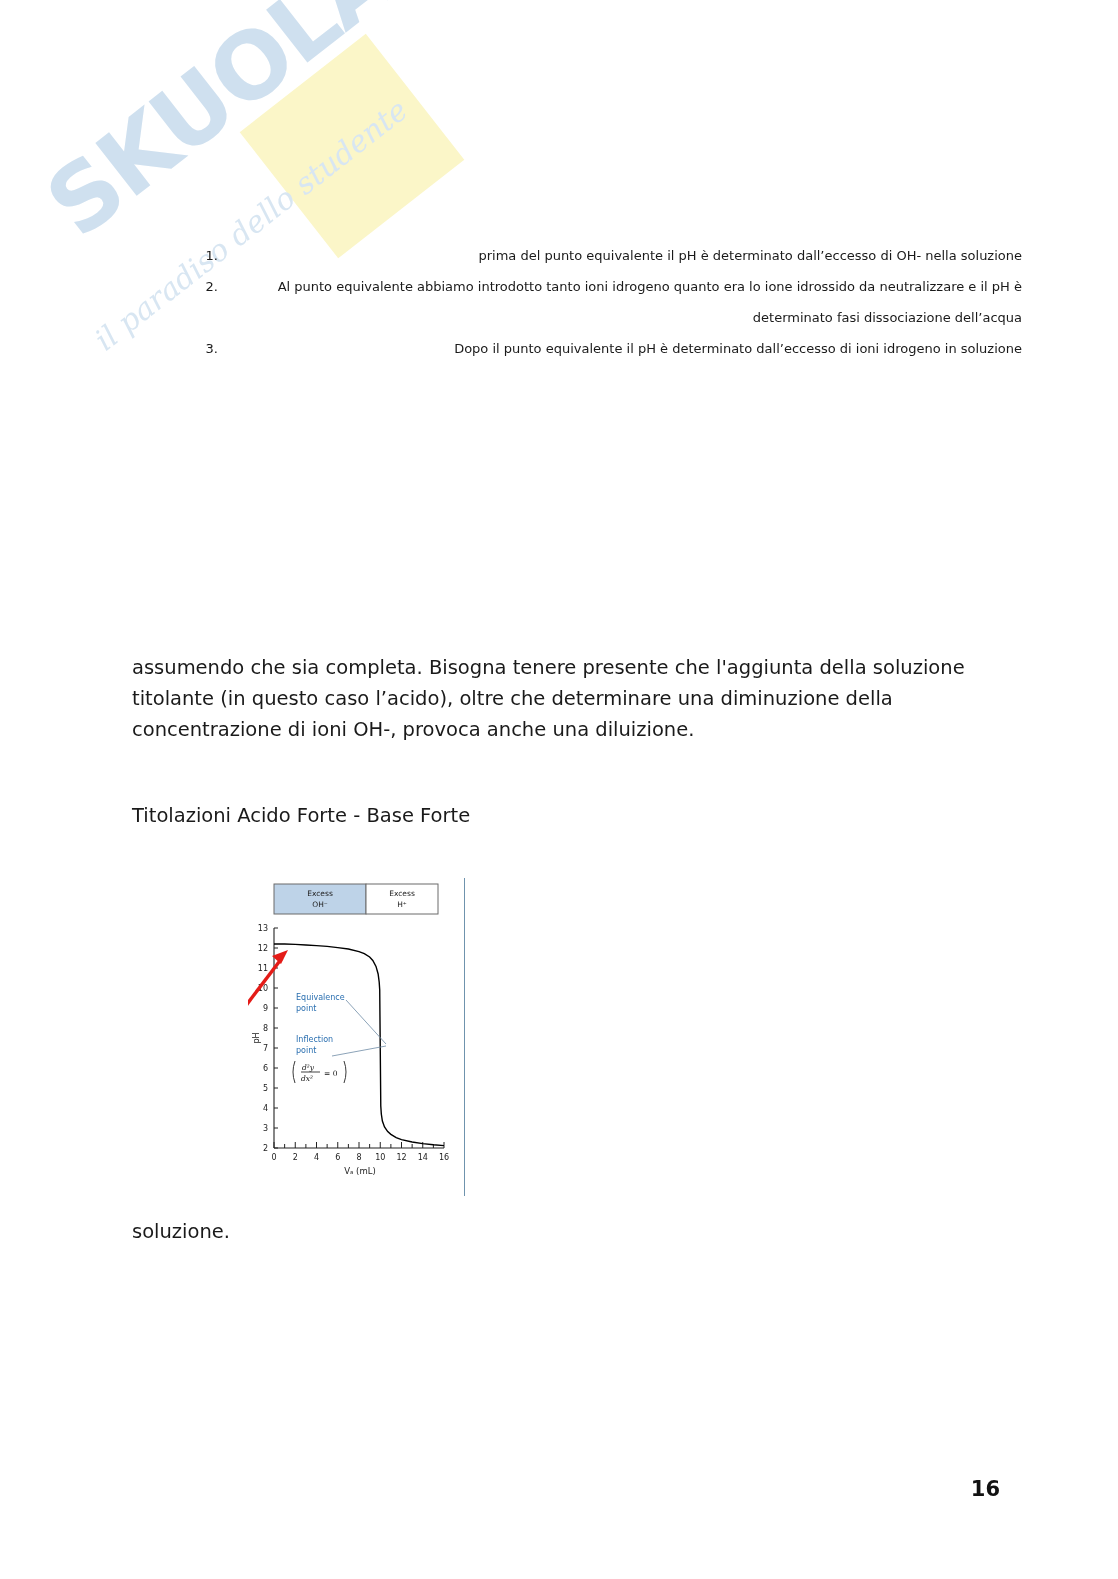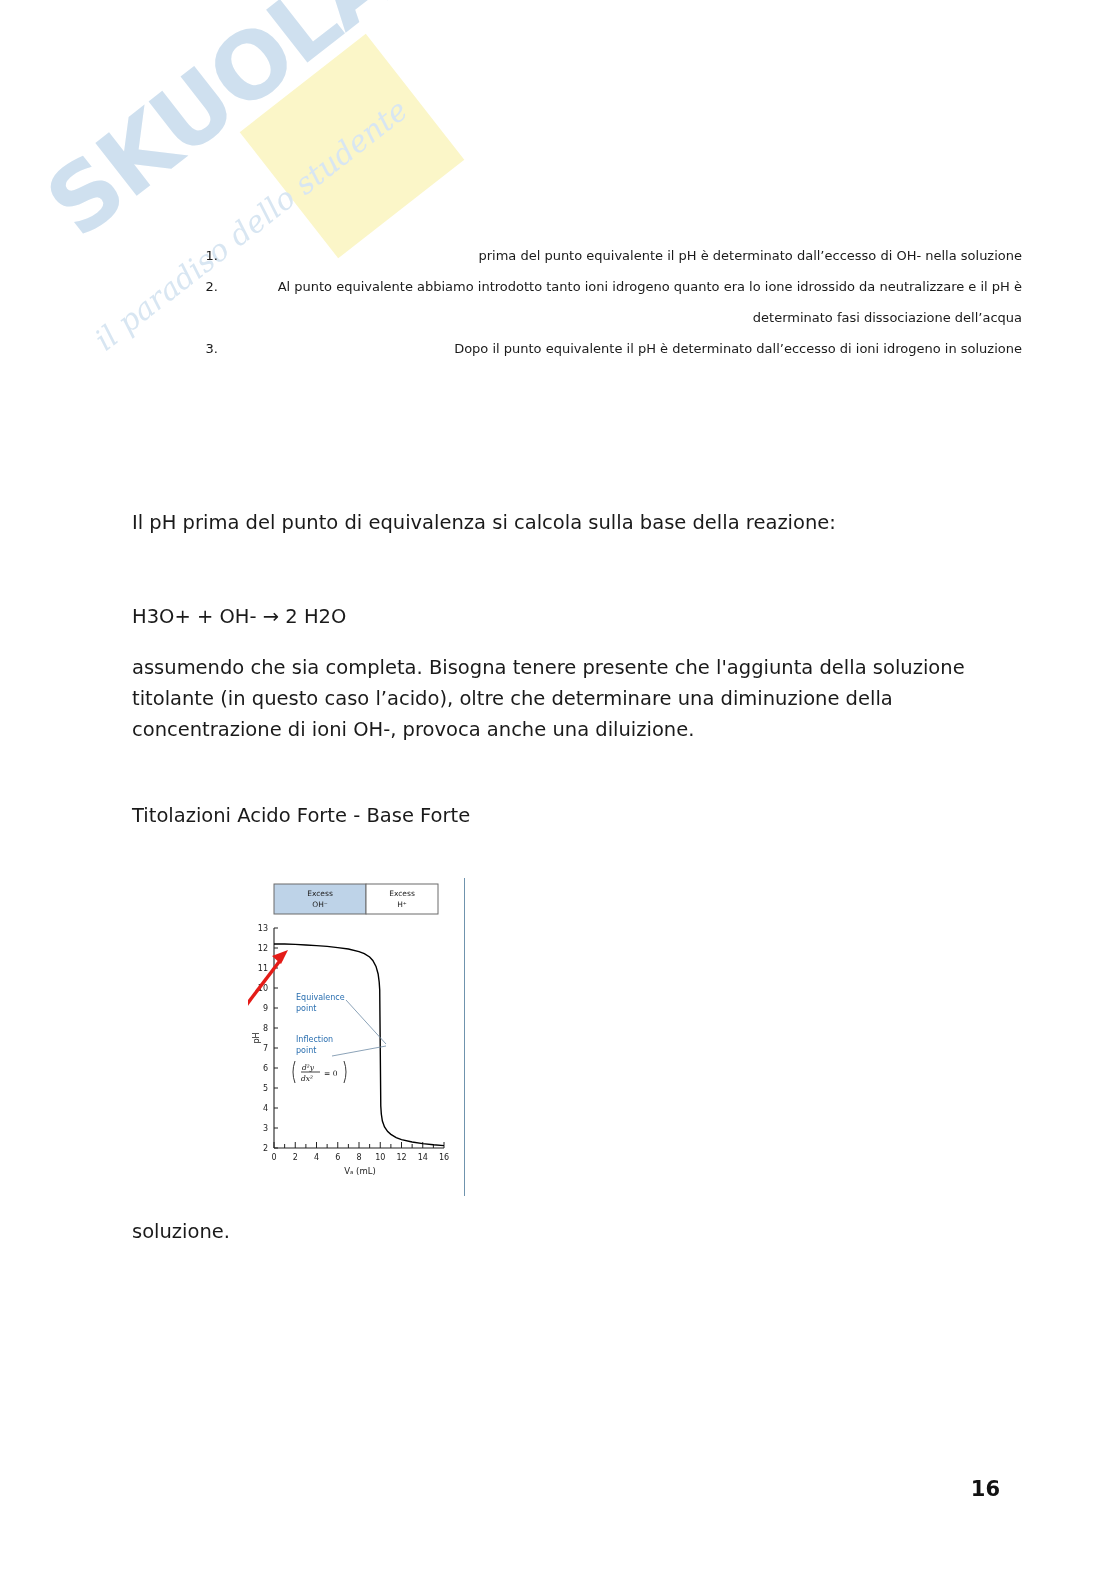--- a/index.html
+++ b/index.html
@@ -144,23 +144,21 @@
 
   <div class="content">
 
 
     <ol class="ol-list">
       <li>prima del punto equivalente il pH è determinato dall’eccesso di OH- nella soluzione</li>
       <li>Al punto equivalente abbiamo introdotto tanto ioni idrogeno quanto era lo ione idrossido da neutralizzare e il pH è determinato fasi dissociazione dell’acqua</li>
       <li>Dopo il punto equivalente il pH è determinato dall’eccesso di ioni idrogeno in soluzione</li>
     </ol>
 
-    <div class="para" style="left:132px; top:507px;">Il pH prima del punto di equivalenza si calcola sulla base della reazione:</div>
-
-    <div class="para" style="left:132px; top:601px;">H3O+ + OH- → 2 H2O</div>
+
 
     <div class="para" style="left:132px; top:652px;">assumendo che sia completa. Bisogna tenere presente che l'aggiunta della soluzione titolante (in questo caso l’acido), oltre che determinare una diminuzione della concentrazione di ioni OH-, provoca anche una diluizione.</div>
 
     <div class="para" style="left:132px; top:800px;">Titolazioni Acido Forte - Base Forte</div>
 
 
     <div class="para" style="left:132px; top:1169px;margin-top:47px;">soluzione.</div>
 
 
     <div class="pagenum">16</div>

